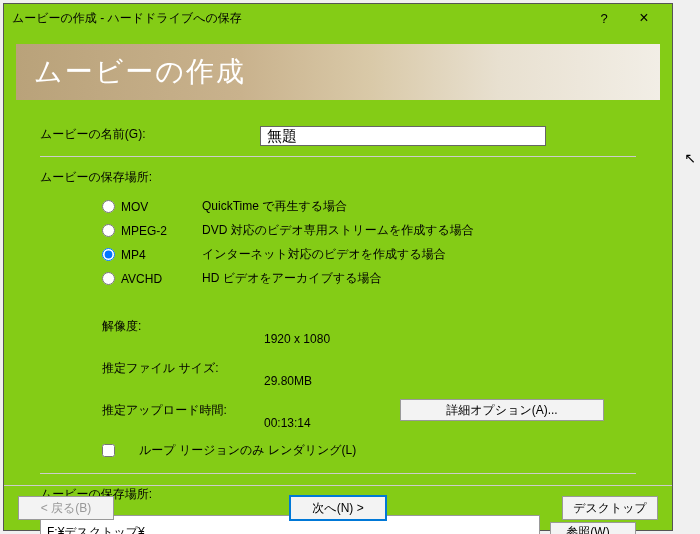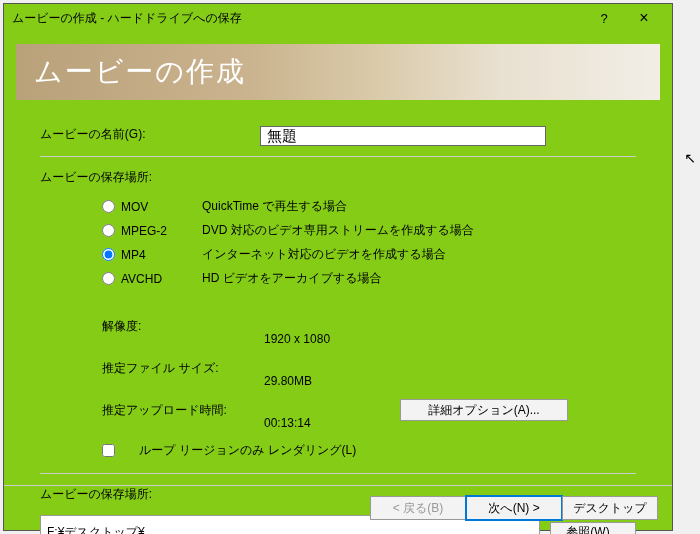--- a/index.html
+++ b/index.html
@@ -18,27 +18,27 @@
 .divider { border: none; border-top: 1px solid #ccc; margin: 6px 0 12px 0; }
 .section-title { margin-bottom: 12px; }
 .format-row { display: flex; align-items: center; margin-bottom: 7px; }
 .radio-col { width: 162px; padding-left: 62px; display: flex; align-items: center; gap: 6px; }
 .radio-col input[type=radio] { margin: 0; }
 .desc-col { flex: 1; }
 .info-grid { margin-top: 18px; }
 .info-row { display: flex; line-height: 1.35; align-items: center; }
 .info-label { width: 224px; padding-left: 62px; }
 .info-value { width: 136px; margin-top: 26px; }
-.adv-btn { height: 22px; width: 168px; border: 1px solid #999; background: #f3f3f3; font-size: 12px; cursor: default; }
+.adv-btn { height: 22px; width: 204px; border: 1px solid #999; background: #f3f3f3; font-size: 12px; cursor: default; }
 .cb-row { margin-top: 10px; padding-left: 62px; display: flex; align-items: center; gap: 24px; }
 .cb-row input[type=checkbox] { margin: 0; }
 .loc-row { display: flex; gap: 10px; align-items: center; }
 .loc-input { flex: 1; border: 1px solid #999; padding: 2px 6px; font-size: 12px; height: 36px; }
 .browse-btn { width: 86px; height: 22px; border: 1px solid #999; background: #f3f3f3; font-size: 12px; cursor: default; }
-.footer { position: absolute; bottom: 0; left: 0; right: 0; border-top: 1px solid #ccc; padding: 10px 14px; display: flex; justify-content: flex-end; }
+.footer { position: absolute; bottom: 0; left: 0; right: 0; border-top: 1px solid #ccc; padding: 10px 14px; display: flex; justify-content: space-between; }
 .footer button { width: 96px; height: 24px; border: 1px solid #999; background: #f3f3f3; font-size: 12px; cursor: default; }
 .footer button:disabled { color: #999; }
 .footer .primary { border: 1px solid #0078d7; outline: 1px solid #0078d7; }
 .cursor { position: absolute; right: 4px; top: 150px; font-size: 14px; pointer-events: none; }
 </style>
 </head>
 <body>
 
 <div class="window">
   <div class="titlebar">

